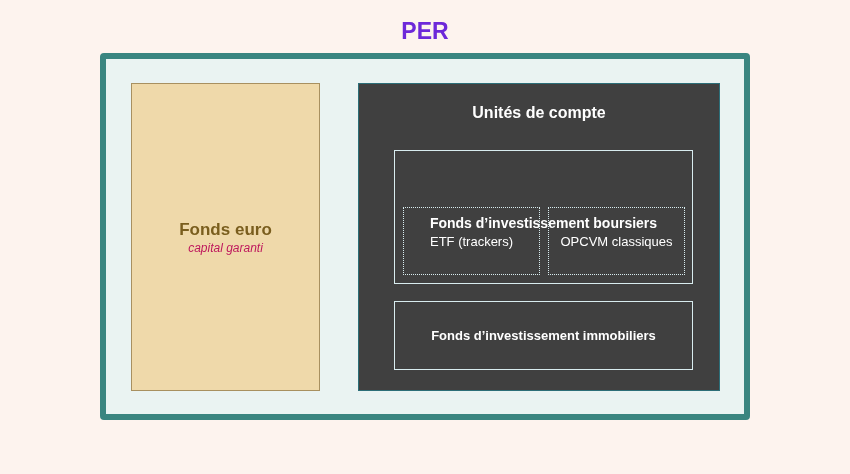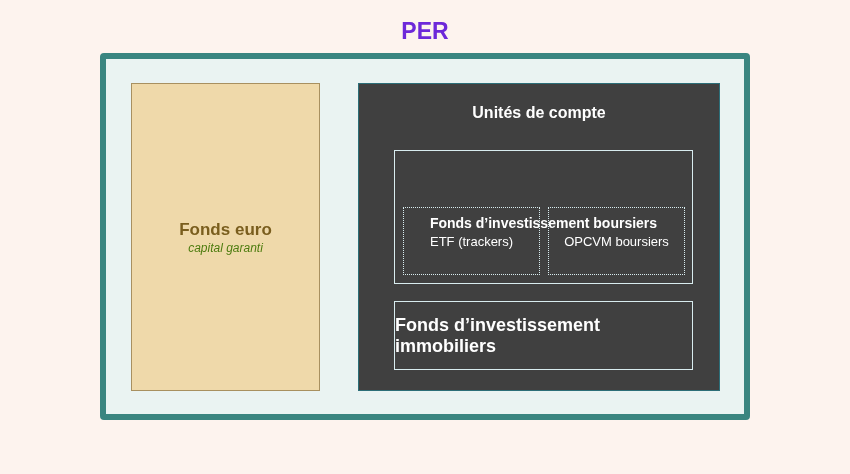--- a/index.html
+++ b/index.html
@@ -35,21 +35,21 @@
       border: 1px solid #a89060;
       display: flex; flex-direction: column;
       align-items: center; justify-content: center;
     }
     .euro-title {
       font-size: 17px; font-weight: bold;
       color: #7a5e1e;
     }
     .euro-sub {
       font-size: 12px; font-style: italic;
-      color: #4d7c0f;
+      color: #be185d;
       margin-top: 1px;
     }
     .uc {
       position: absolute;
       left: 358px; top: 83px;
       width: 360px; height: 306px;
       background: #404040;
       border: 1px solid #2c6e78;
     }
     .uc-title {
@@ -83,21 +83,21 @@
       color: #ffffff;
     }
     .sub.etf { left: 8px; width: 135px; }
     .sub.opcvm { left: 153px; width: 135px; }
     .immo {
       position: absolute;
       left: 35px; top: 217px;
       width: 297px; height: 67px;
       border: 1px solid #d8ecef;
       display: flex; align-items: center; justify-content: center;
-      font-size: 18px; font-weight: bold;
+      font-size: 13px; font-weight: bold;
       color: #ffffff;
     }
   </style>
 </head>
 <body>
 
 <div class="title">PER</div>
 
 <div class="outer"></div>
 
@@ -105,17 +105,17 @@
   <div class="euro-title">Fonds euro</div>
   <div class="euro-sub">capital garanti</div>
 </div>
 
 <div class="uc">
   <div class="uc-title">Unités de compte</div>
 
   <div class="bours">
     <div class="bours-title">Fonds d’investissement boursiers</div>
     <div class="sub etf">ETF (trackers)</div>
-    <div class="sub opcvm">OPCVM boursiers</div>
+    <div class="sub opcvm">OPCVM classiques</div>
   </div>
 
   <div class="immo">Fonds d’investissement immobiliers</div>
 </div>
 
 </body></html>

